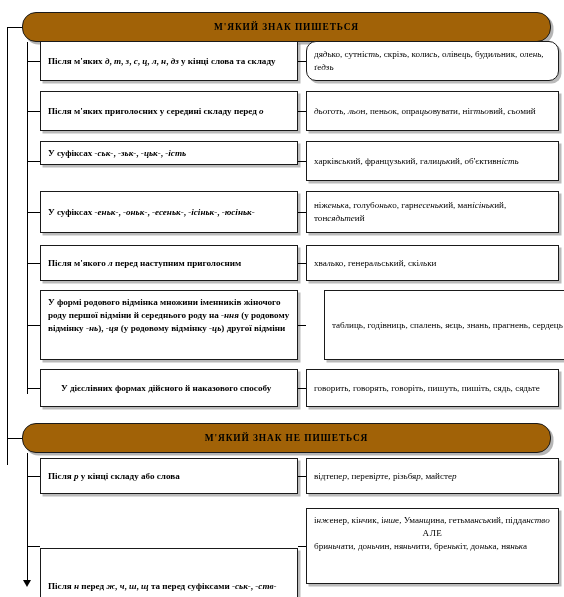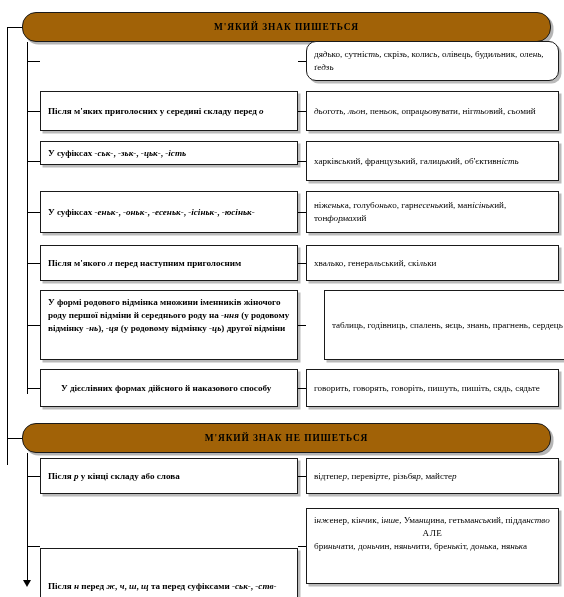--- a/index.html
+++ b/index.html
@@ -110,20 +110,25 @@
   <div class="stub" style="left:7px; top:27px; width:15px;"></div>
   <div class="stub" style="left:7px; top:438px; width:15px;"></div>
 
   <div class="capsule" style="left:22px; top:12px; width:529px; height:30px;">
     <span>М'ЯКИЙ ЗНАК ПИШЕТЬСЯ</span>
   </div>
 
   <div class="inner-spine" style="top:42px; height:352px;"></div>
 
   <div class="stub" style="left:27px; top:61px; width:13px;"></div>
+  <div class="box rule" style="left:40px; top:41px; width:258px; height:40px;">
+    <div class="box-inner">
+      Після м'яких <i>д</i>, <i>т</i>, <i>з</i>, <i>с</i>, <i>ц</i>, <i>л</i>, <i>н</i>, <i>дз</i> у кінці слова та складу
+    </div>
+  </div>
   <div class="mid-link" style="left:298px; top:61px; width:8px;"></div>
   <div class="box ex" style="left:306px; top:41px; width:253px; height:40px;border-radius:10px;">
     <div class="box-inner">
       дя<i>д</i>ько, сутні<i>сть</i>, скрі<i>зь</i>, коли<i>сь</i>, олівe<i>ць</i>, буди<i>ль</i>ник, оле<i>нь</i>, ґе<i>дзь</i>
     </div>
   </div>
 
   <div class="stub" style="left:27px; top:111px; width:13px;"></div>
   <div class="box rule" style="left:40px; top:91px; width:258px; height:40px;">
     <div class="box-inner">
@@ -152,21 +157,21 @@
 
   <div class="stub" style="left:27px; top:212px; width:13px;"></div>
   <div class="box rule" style="left:40px; top:191px; width:258px; height:42px;">
     <div class="box-inner">
       У суфіксах <i>-еньк-</i>, <i>-оньк-</i>, <i>-есеньк-</i>, <i>-ісіньк-</i>, <i>-юсіньк-</i>
     </div>
   </div>
   <div class="mid-link" style="left:298px; top:212px; width:8px;"></div>
   <div class="box ex" style="left:306px; top:191px; width:253px; height:42px;">
     <div class="box-inner">
-      ніж<i>еньк</i>а, голуб<i>оньк</i>о, гарн<i>есеньк</i>ий, ман<i>ісіньк</i>ий, тон<i>формах</i>ий
+      ніж<i>еньк</i>а, голуб<i>оньк</i>о, гарн<i>есеньк</i>ий, ман<i>ісіньк</i>ий, тон<i>сядьте</i>ий
     </div>
   </div>
 
   <div class="stub" style="left:27px; top:263px; width:13px;"></div>
   <div class="box rule" style="left:40px; top:245px; width:258px; height:36px;">
     <div class="box-inner">
       Після м'якого <i>л</i> перед наступним приголосним
     </div>
   </div>
   <div class="mid-link" style="left:298px; top:263px; width:8px;"></div>

